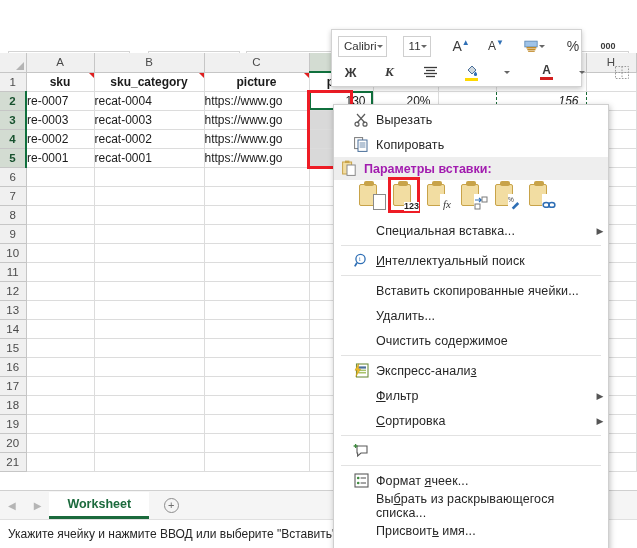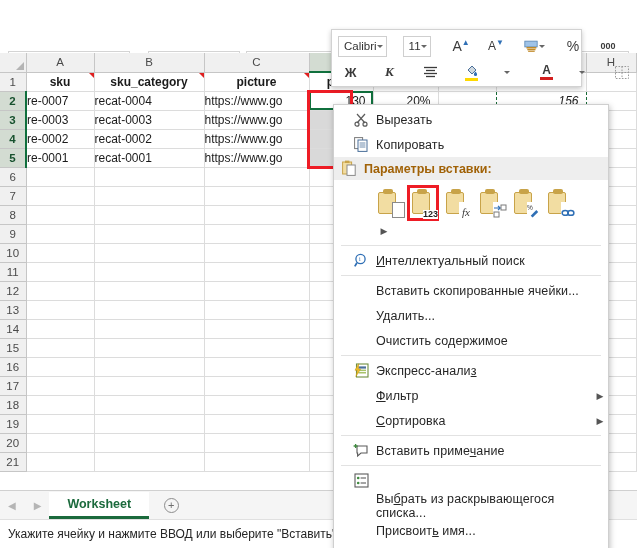--- a/index.html
+++ b/index.html
@@ -145,24 +145,24 @@
   }
   .ctx-lbl { flex: 1; letter-spacing: .1px; }
   .ctx-lbl u { text-decoration: underline; }
   .ctx-arrow {
     width: 16px; text-align: center; color: #555; font-size: 9px;
   }
   .ctx-sep { height: 1px; background: #e2e2e2; margin: 2px 7px 2px 30px; }
   .ctx-sep.full { margin-left: 7px; }
   .paste-hdr {
     height: 23px; background: #eeeeee; display: flex; align-items: center;
-    font-weight: bold; font-size: 12.5px; color: #a16207; padding-left: 30px;
+    font-weight: bold; font-size: 12.5px; color: #a21caf; padding-left: 30px;
   }
   .paste-icons {
-    display: flex; align-items: flex-end; height: 38px; padding-left: 42px; gap: 8px;
+    display: flex; align-items: flex-start; height: 38px; padding-left: 23px; gap: 8px;
   }
   .pico { width: 26px; height: 30px; position: relative; }
   .pico.sel-box { outline: 3px solid #ee1c25; outline-offset: 0px; }
 
   
   .clip {
     position: absolute; left: 2px; top: 4px; width: 18px; height: 22px;
     border: 1.6px solid #c8a349; background: #f2dda2; border-radius: 2px;
   }
   .clip::before {
@@ -676,20 +676,21 @@
                 <ellipse cx="4.5" cy="7" rx="3.3" ry="2.6"></ellipse>
                 <ellipse cx="10.5" cy="7" rx="3.3" ry="2.6"></ellipse>
               </g>
             </svg>
         </span>
       </span>
     </div>
 
     <div class="ctx-item">
       <span class="ctx-ico"></span>
+      <span class="ctx-lbl">Специальная вставка...</span>
       <span class="ctx-arrow">▶</span>
     </div>
 
     <div class="ctx-sep full"></div>
 
     <div class="ctx-item">
       <span class="ctx-ico">
         <svg width="15" height="15" viewBox="0 0 15 15">
           <circle cx="6.5" cy="6" r="4.6" fill="none" stroke="#2f6fb5" stroke-width="1.3"></circle>
           <line x1="3" y1="9.6" x2="0.8" y2="13.4" stroke="#2f6fb5" stroke-width="1.8"></line>
@@ -742,35 +743,35 @@
 
     <div class="ctx-sep full"></div>
 
     <div class="ctx-item">
       <span class="ctx-ico">
         <svg width="16" height="15" viewBox="0 0 16 15">
           <path d="M4 3h10v7H8l-3.4 3V10H4z" fill="#fff" stroke="#5b5b5b" stroke-width="1.1"></path>
           <path d="M2.6 1v4M0.6 3h4" stroke="#3f8a3f" stroke-width="1.3"></path>
         </svg>
       </span>
-      <span class="ctx-lbl">Вставить приме<u>ч</u>ание</span>
     </div>
 
     <div class="ctx-sep full"></div>
 
     <div class="ctx-item">
       <span class="ctx-ico">
         <svg width="15" height="15" viewBox="0 0 15 15">
           <rect x="1" y="1" width="13" height="13" fill="#fff" stroke="#5b5b5b" stroke-width="1.1"></rect>
           <circle cx="4.2" cy="5" r="1.3" fill="#3f8a3f"></circle>
           <circle cx="4.2" cy="10" r="1.3" fill="#3f8a3f"></circle>
           <line x1="6.6" y1="5" x2="12" y2="5" stroke="#5b5b5b" stroke-width="1.1"></line>
           <line x1="6.6" y1="10" x2="12" y2="10" stroke="#5b5b5b" stroke-width="1.1"></line>
         </svg>
       </span>
+      <span class="ctx-lbl">Формат <u>я</u>чеек...</span>
     </div>
 
     <div class="ctx-item">
       <span class="ctx-ico"></span>
       <span class="ctx-lbl">Вы<u>б</u>рать из раскрывающегося списка...</span>
     </div>
     <div class="ctx-item">
       <span class="ctx-ico"></span>
       <span class="ctx-lbl">Присвоит<u>ь</u> имя...</span>
     </div>

